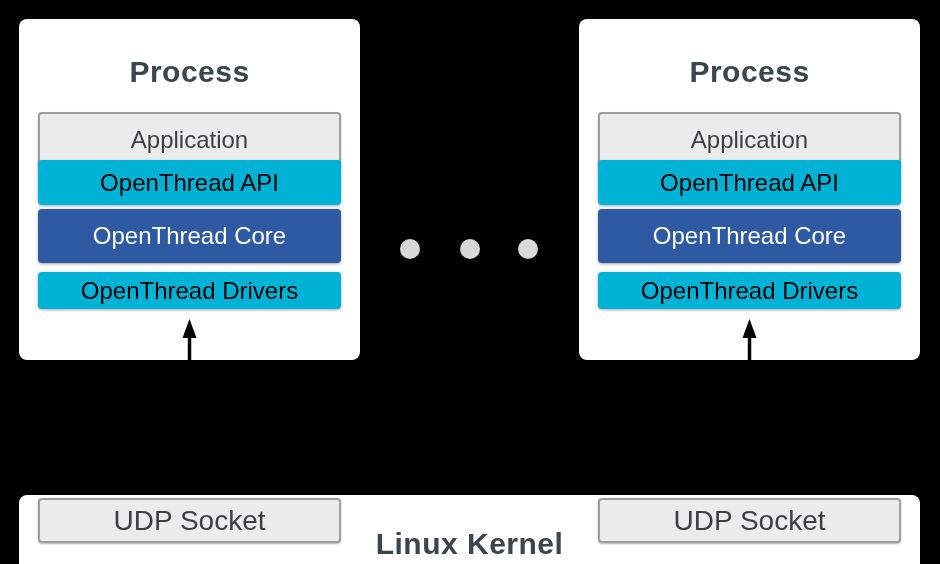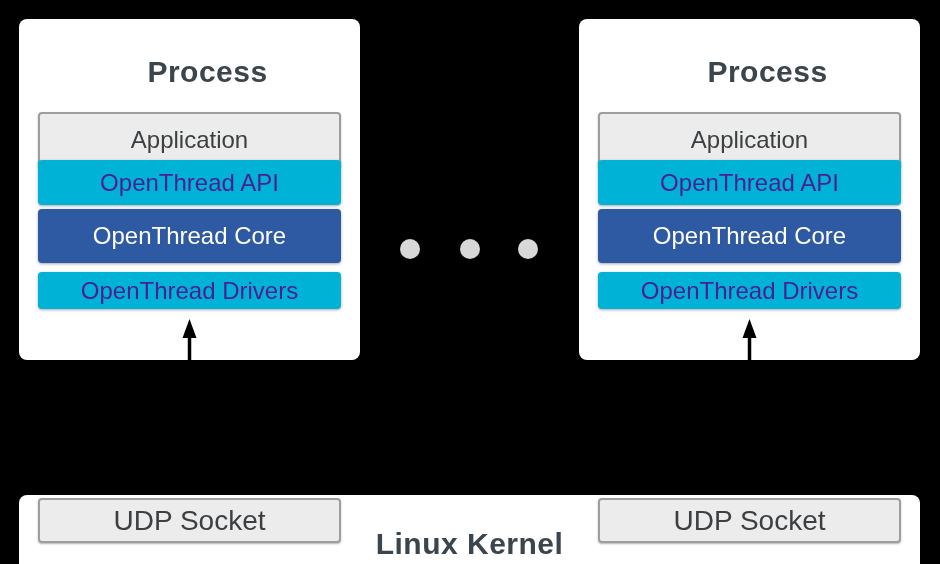--- a/index.html
+++ b/index.html
@@ -30,21 +30,21 @@
     width: 341px;
     height: 341px;
     background: var(--panel);
     border-radius: 8px;
   }
   .process-panel.left  { left: 19px; }
   .process-panel.right { left: 579px; }
   .process-title {
     position: absolute;
     top: 36px;
-    left: 18px;
+    left: 0;
     width: 100%;
     text-align: center;
     font-size: 30px;
     font-weight: 700;
     color: var(--darkText);
     letter-spacing: 0.5px;
   }
   .layer {
     position: absolute;
     left: 19px;
@@ -56,21 +56,21 @@
     font-size: 24px;
   }
   .layer.gray {
     background: var(--grayFill);
     border: 2px solid var(--grayBorder);
     color: var(--boxText);
     box-shadow: 0 1px 2px rgba(0,0,0,0.30);
   }
   .layer.cyan {
     background: var(--cyan);
-    color: #4c1d95;
+    color: #000000;
     box-shadow: 0 1px 3px rgba(0,0,0,0.35);
   }
   .layer.blue {
     background: var(--blue);
     color: #ffffff;
     box-shadow: 0 1px 3px rgba(0,0,0,0.35);
   }
   .layer.application { top: 93px;  height: 56px; text-align: center; }
   .layer.api         { top: 141px; height: 45px; }
   .layer.core        { top: 190px; height: 54px; }

